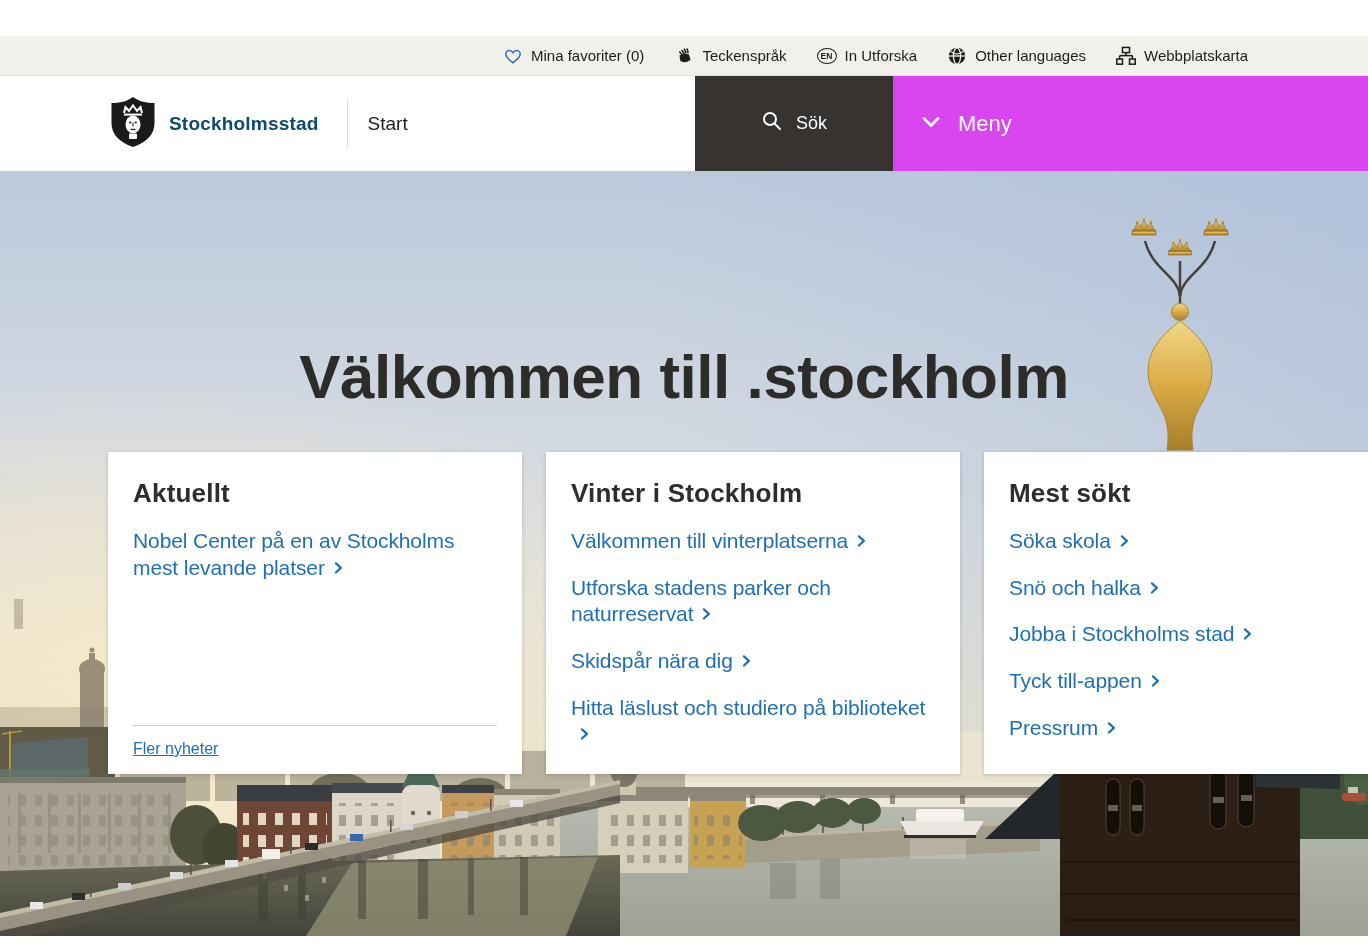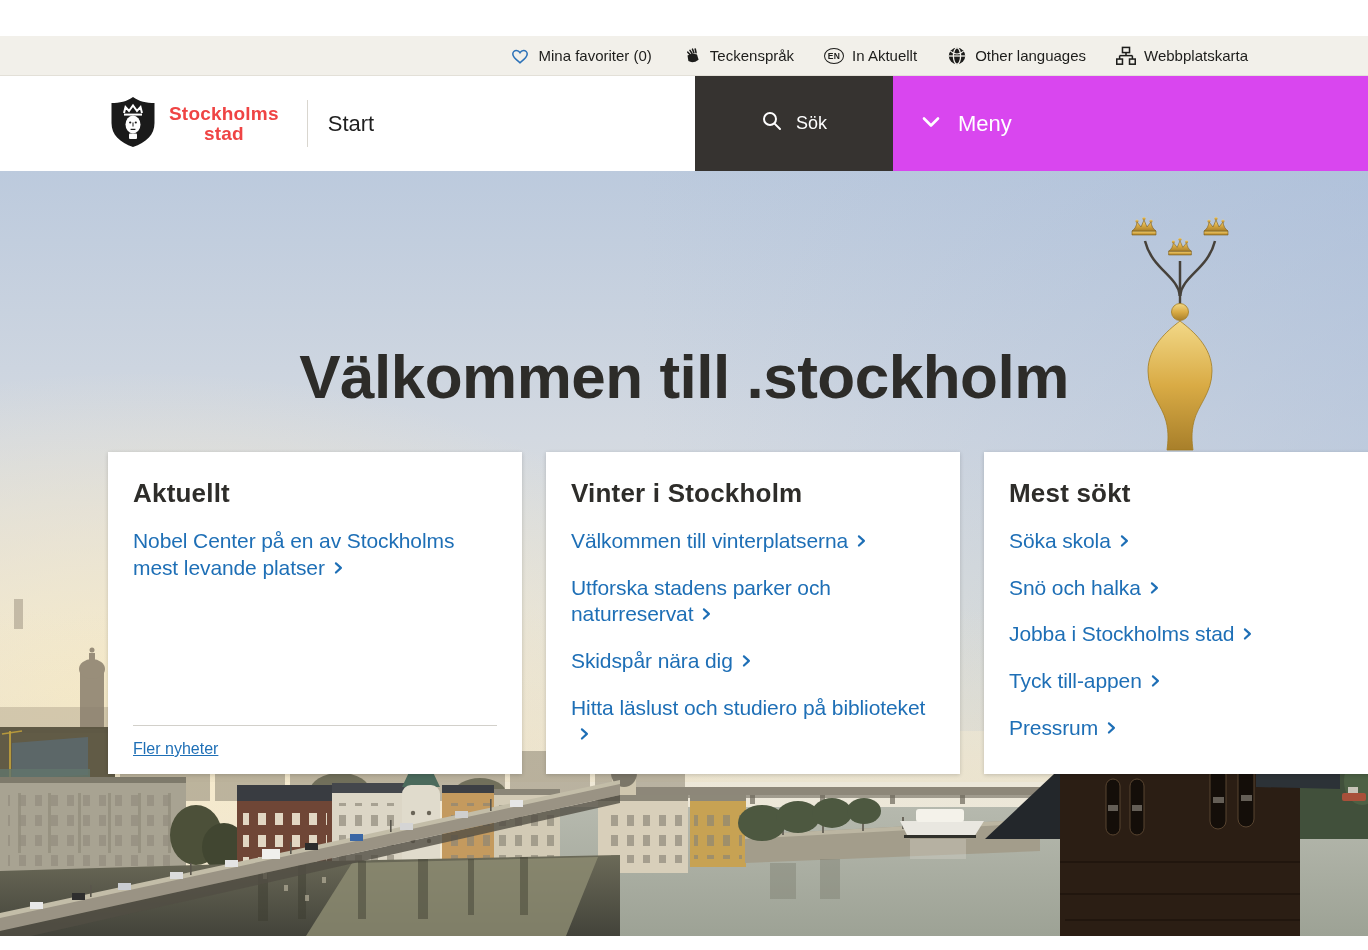--- a/index.html
+++ b/index.html
@@ -14,23 +14,23 @@
     gap:30px; padding-right:120px; font-size:15px; color:#1d1d1b; box-sizing:border-box;margin-top:36px;
   }
   .topbar-item { display:flex; align-items:center; gap:8px; color:#1d1d1b; text-decoration:none; cursor:pointer; }
   .tb-icon { display:flex; align-items:center; }
   .en-badge {
     width:20px; height:16px; border-radius:50%; border:1.6px solid #1d1d1b; box-sizing:border-box;
     display:flex; align-items:center; justify-content:center; font-size:8.5px; font-weight:bold; letter-spacing:.3px;
   }
   header { height:95px; background:#ffffff; display:flex; align-items:stretch; }
   .logo-wrap { display:flex; align-items:center; gap:13px; margin-left:110px; cursor:pointer; }
-  .logo-text { display:flex; flex-direction:column; font-weight:bold; font-size:19px; line-height:1.02; color:#ef4444; letter-spacing:.2px;text-align:center; }
+  .logo-text { display:flex; flex-direction:row; font-weight:bold; font-size:19px; line-height:1.02; color:#0c4a6e; letter-spacing:.2px;text-align:center; }
   .hdr-divider { width:1px; background:#d9d6cf; margin:24px 0 24px 28px; }
-  .breadcrumb { align-self:center; margin-left:20px; font-size:22px; color:#1f1f1f; flex:1; cursor:pointer; }
+  .breadcrumb { align-self:center; margin-left:20px; font-size:19px; color:#1f1f1f; flex:1; cursor:pointer; }
   .btn-sok {
     width:198px; background:#363330; color:#fff; border:none; cursor:pointer;
     display:flex; align-items:center; justify-content:center; gap:13px;
     font-size:18px; font-family:inherit;
   }
   .btn-meny {
     width:475px; background:#d946ef; color:#fff; border:none; cursor:pointer;
     display:flex; align-items:center; justify-content:flex-start; gap:17px; padding-left:28px;
     font-size:22px; font-family:inherit;
   }
@@ -76,21 +76,21 @@
             <path d="M5.8 6.2 l2.4 2.6"></path>
             <path d="M13.2 3 l0.8 3.6"></path>
         </g>
         <path d="M5.5 9.5 q4.5 -3 9.5 -1 l1.6 5.2 q-5.5 4.2 -10.2 1.4 Z" fill="#1d1d1b"></path>
       </svg>
     </span>
     <span>Teckenspråk</span>
   </a>
   <a class="topbar-item">
     <span class="en-badge">EN</span>
-    <span>In Aktuellt</span>
+    <span>In Utforska</span>
   </a>
   <a class="topbar-item">
     <span class="tb-icon">
       <svg width="20" height="20" viewBox="0 0 20 20">
         <circle cx="10" cy="10" r="8.2" fill="#1d1d1b"></circle>
         <ellipse cx="10" cy="10" rx="3.6" ry="8.2" fill="none" stroke="#f2f0ea" stroke-width="1.3"></ellipse>
         <line x1="1.8" y1="10" x2="18.2" y2="10" stroke="#f2f0ea" stroke-width="1.3"></line>
         <path d="M3.5 5.2 a9 9 0 0 0 13 0" fill="none" stroke="#f2f0ea" stroke-width="1.2"></path>
       </svg>
     </span>

